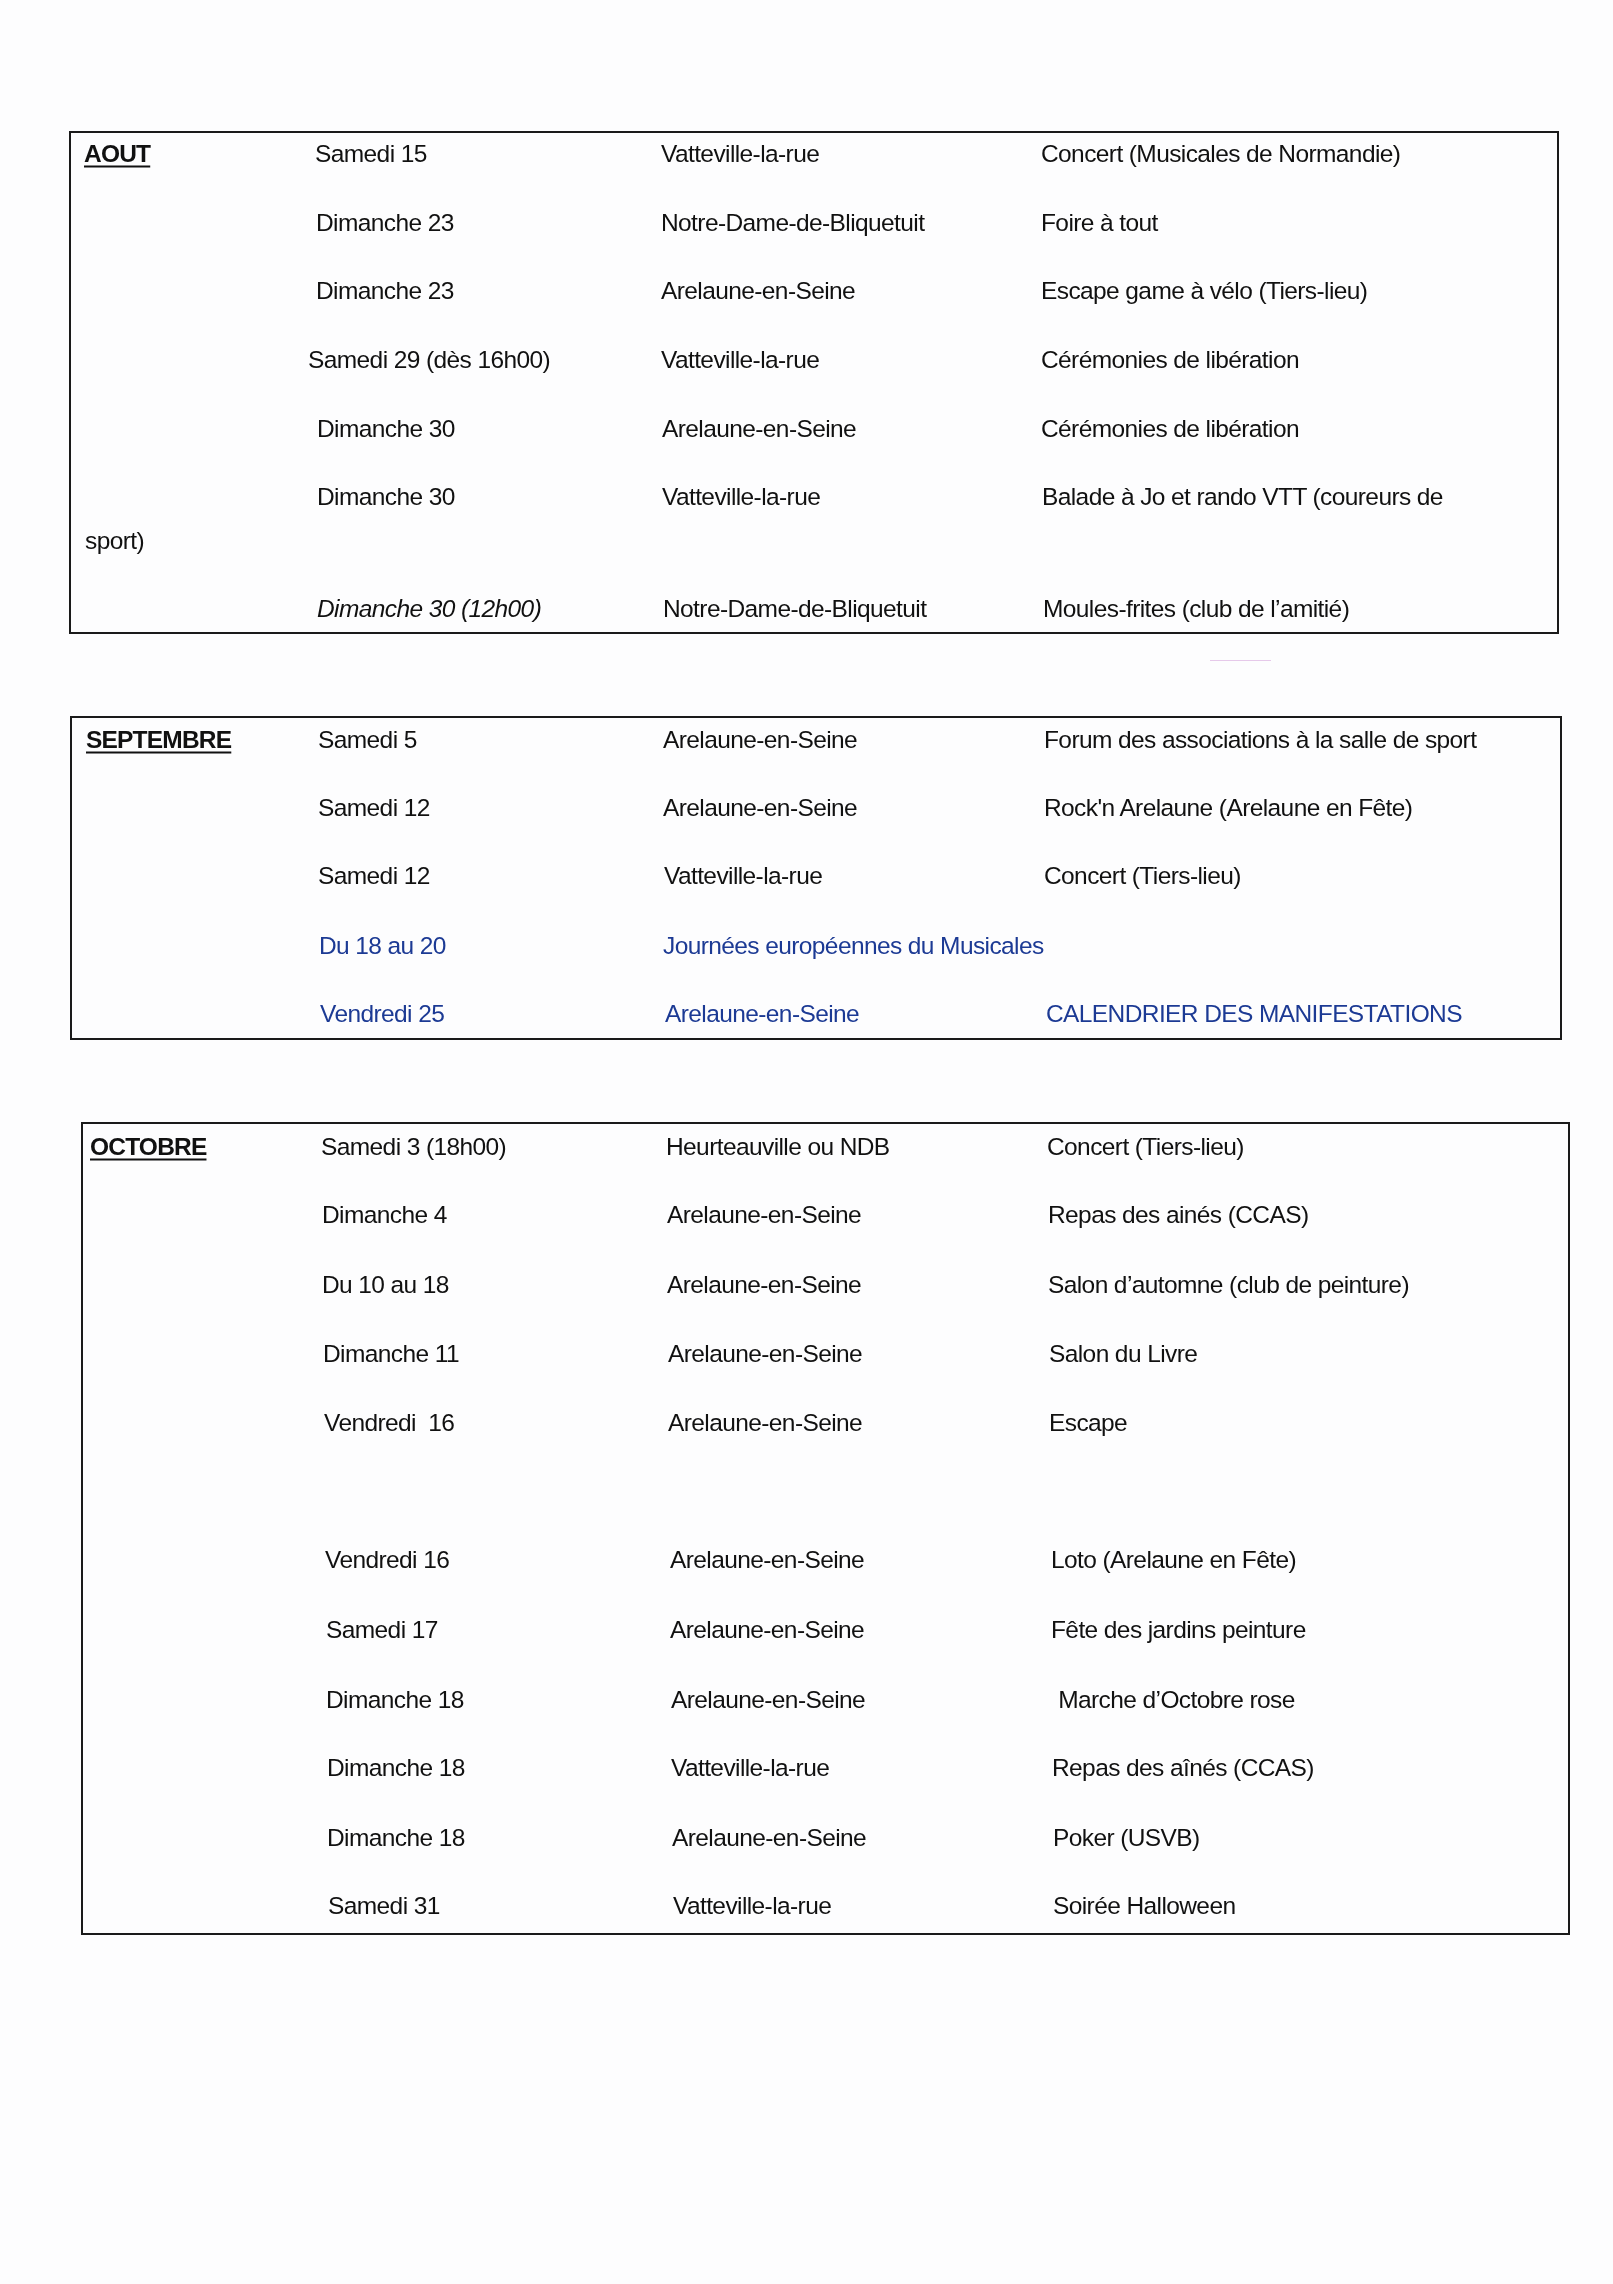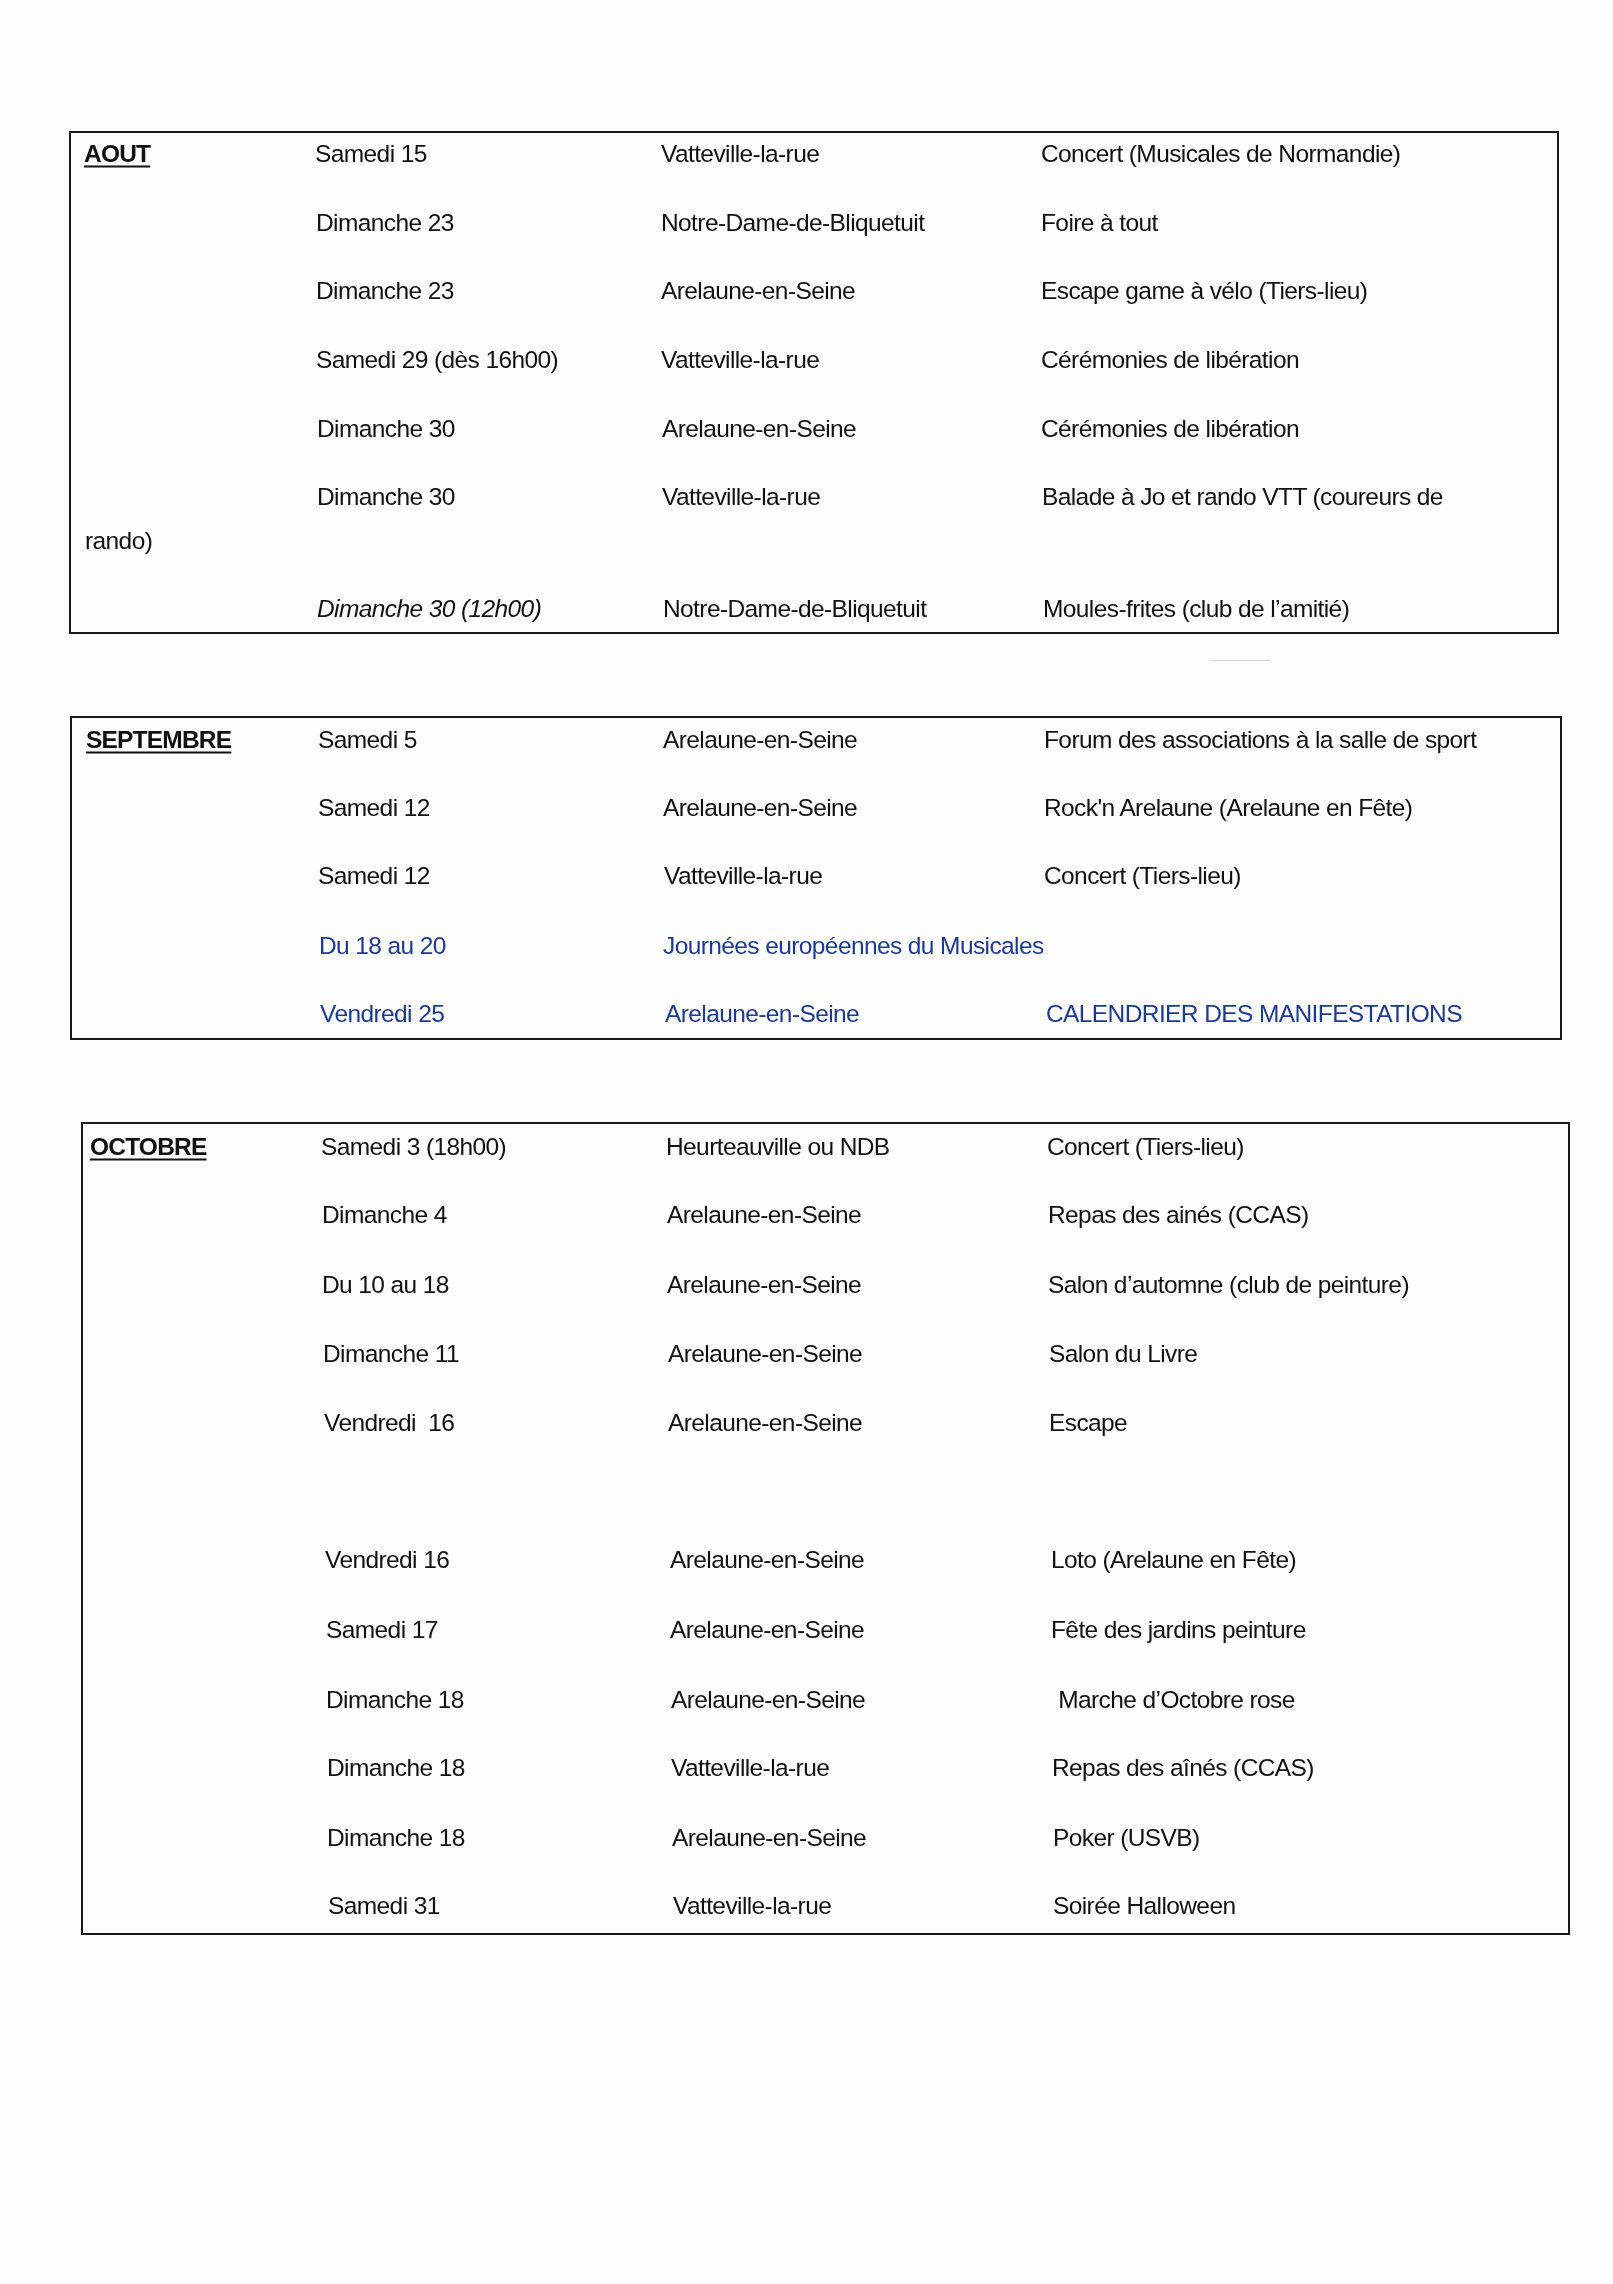--- a/index.html
+++ b/index.html
@@ -48,32 +48,32 @@
   <span class="txt" style="left:1025px; top:153px;">Concert (Musicales de Normandie)</span>
 
   <span class="txt" style="left:300px; top:222px;">Dimanche 23</span>
   <span class="txt" style="left:645px; top:222px;">Notre-Dame-de-Bliquetuit</span>
   <span class="txt" style="left:1025px; top:222px;">Foire à tout</span>
 
   <span class="txt" style="left:300px; top:290px;">Dimanche 23</span>
   <span class="txt" style="left:645px; top:290px;">Arelaune-en-Seine</span>
   <span class="txt" style="left:1025px; top:290px;">Escape game à vélo (Tiers-lieu)</span>
 
-  <span class="txt" style="left:300px; top:359px;">Samedi 29 (dès 16h00)</span>
+  <span class="txt" style="left:292px; top:359px;">Samedi 29 (dès 16h00)</span>
   <span class="txt" style="left:645px; top:359px;">Vatteville-la-rue</span>
   <span class="txt" style="left:1025px; top:359px;">Cérémonies de libération</span>
 
   <span class="txt" style="left:301px; top:428px;">Dimanche 30</span>
   <span class="txt" style="left:646px; top:428px;">Arelaune-en-Seine</span>
   <span class="txt" style="left:1025px; top:428px;">Cérémonies de libération</span>
 
   <span class="txt" style="left:301px; top:496px;">Dimanche 30</span>
   <span class="txt" style="left:646px; top:496px;">Vatteville-la-rue</span>
   <span class="txt" style="left:1026px; top:496px;">Balade à Jo et rando VTT (coureurs de</span>
-  <span class="txt" style="left:69px; top:540px;">rando)</span>
+  <span class="txt" style="left:69px; top:540px;">sport)</span>
 
   <span class="txt" style="left:301px; top:608px;font-style:italic;">Dimanche 30 (12h00)</span>
   <span class="txt" style="left:647px; top:608px;">Notre-Dame-de-Bliquetuit</span>
   <span class="txt" style="left:1027px; top:608px;">Moules-frites (club de l’amitié)</span>
 
   <div class="box" style="left:54px; top:716px; width:1492px; height:324px;"></div>
   <span class="txt month" style="left:70px; top:739px;">SEPTEMBRE</span>
 
   <span class="txt" style="left:302px; top:739px;text-align:center;">Samedi 5</span>
   <span class="txt" style="left:647px; top:739px;">Arelaune-en-Seine</span>

